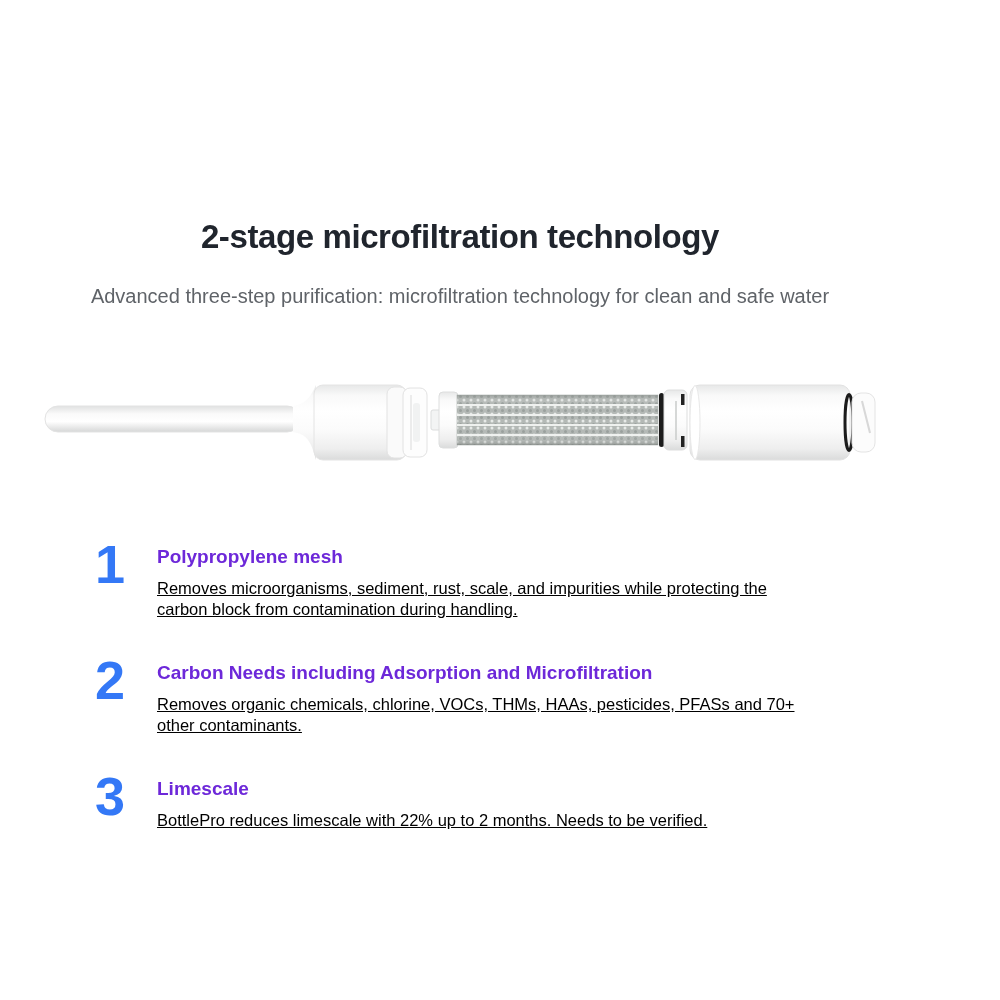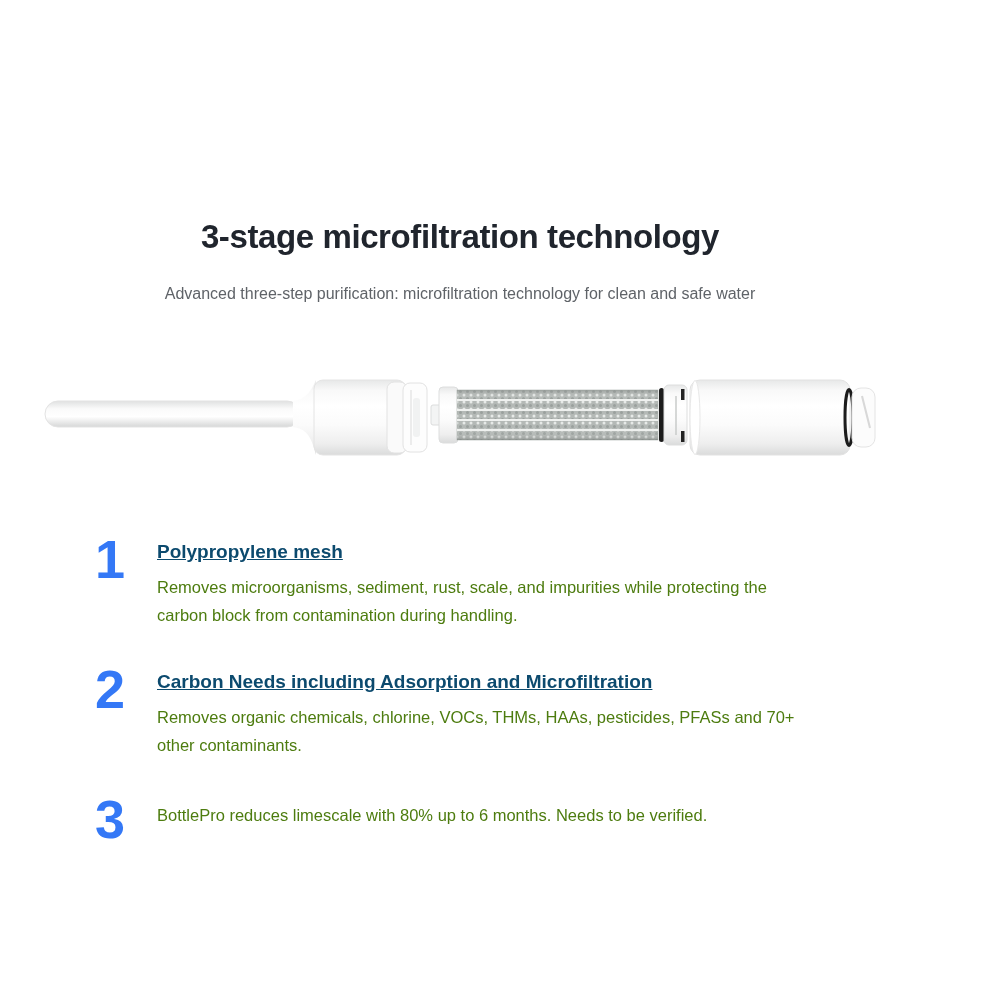--- a/index.html
+++ b/index.html
@@ -23,21 +23,21 @@
     padding-top: 218px;
     text-align: center;
     font-size: 33px;
     font-weight: 700;
     letter-spacing: -0.4px;
     color: #20252d;
   }
   .subtitle {
     margin: 29px 0 0 0;
     text-align: center;
-    font-size: 16px;
+    font-size: 20px;
     color: #5f6368;
   }
   .figure {
     margin: 55px 0 0 35px;
     width: 860px;
     height: 110px;
   }
   .steps {
     margin: 64px 0 0 95px;
   }
@@ -55,38 +55,38 @@
     color: #3478f6;
   }
   .step-text {
     padding-top: 9px;
     max-width: 700px;
   }
   .step-heading {
     margin: 0 0 10px 0;
     font-size: 19px;
     font-weight: 700;
-    color: #0c4a6e;
-    text-decoration: underline;
+    color: #6d28d9;
   }
   .step-desc {
     margin: 0;
     font-size: 16.5px;
-    line-height: 28px;
-    color: #4d7c0f;
+    line-height: 21px;
+    color: #000000;
     white-space: pre-line;
+    text-decoration: underline;
   }
 </style>
 </head>
 <body>
 
 <div class="page">
   <div class="content">
 
-    <h1 class="title">3-stage microfiltration technology</h1>
+    <h1 class="title">2-stage microfiltration technology</h1>
     <p class="subtitle">Advanced three-step purification: microfiltration technology for clean and safe water</p>
 
     <div class="figure">
       <svg width="860" height="110" viewBox="0 0 860 110">
         <defs>
           <linearGradient id="cylBig" x1="0" y1="0" x2="0" y2="1">
             <stop offset="0" stop-color="#e7e8e8"></stop>
             <stop offset="0.14" stop-color="#f9f9f9"></stop>
             <stop offset="0.35" stop-color="#ffffff"></stop>
             <stop offset="0.6" stop-color="#fbfbfb"></stop>
@@ -166,19 +166,20 @@
         <div class="step-text">
           <h3 class="step-heading">Carbon Needs including Adsorption and Microfiltration</h3>
           <p class="step-desc">Removes organic chemicals, chlorine, VOCs, THMs, HAAs, pesticides, PFASs and 70+
 other contaminants.</p>
         </div>
       </div>
 
       <div class="step">
         <div class="step-number">3</div>
         <div class="step-text">
-          <p class="step-desc">BottlePro reduces limescale with 80% up to 6 months. Needs to be verified.</p>
+          <h3 class="step-heading">Limescale</h3>
+          <p class="step-desc">BottlePro reduces limescale with 22% up to 2 months. Needs to be verified.</p>
         </div>
       </div>
 
     </div>
   </div>
 </div>
 
 </body></html>

